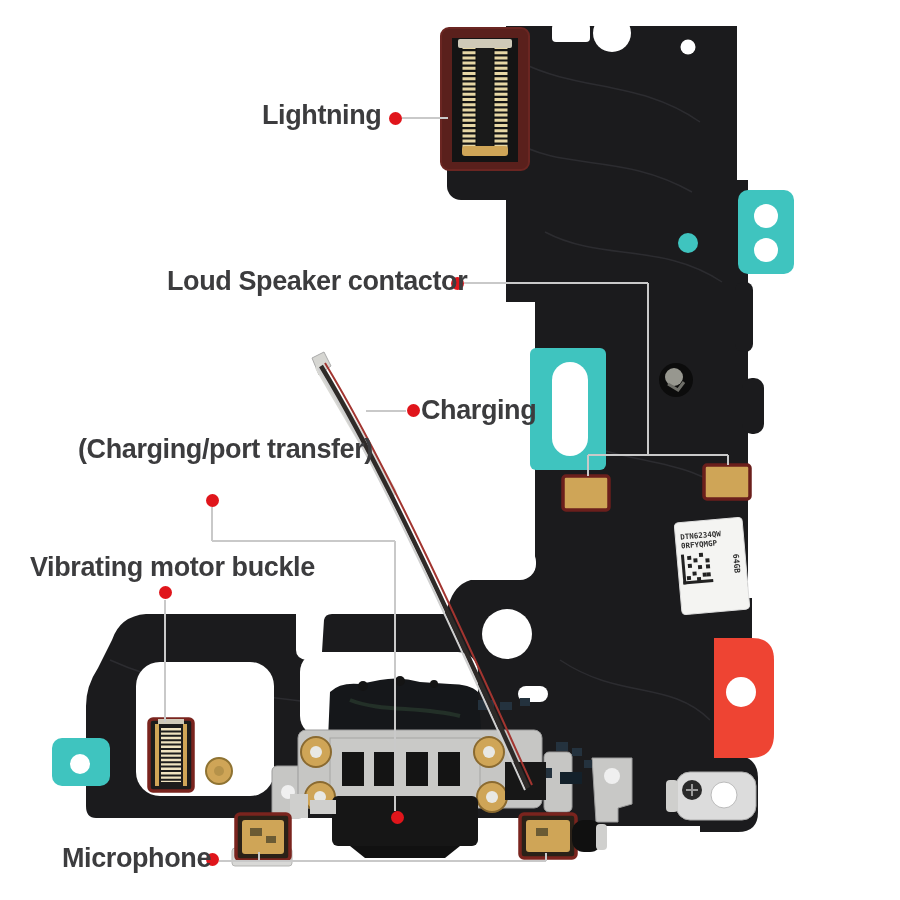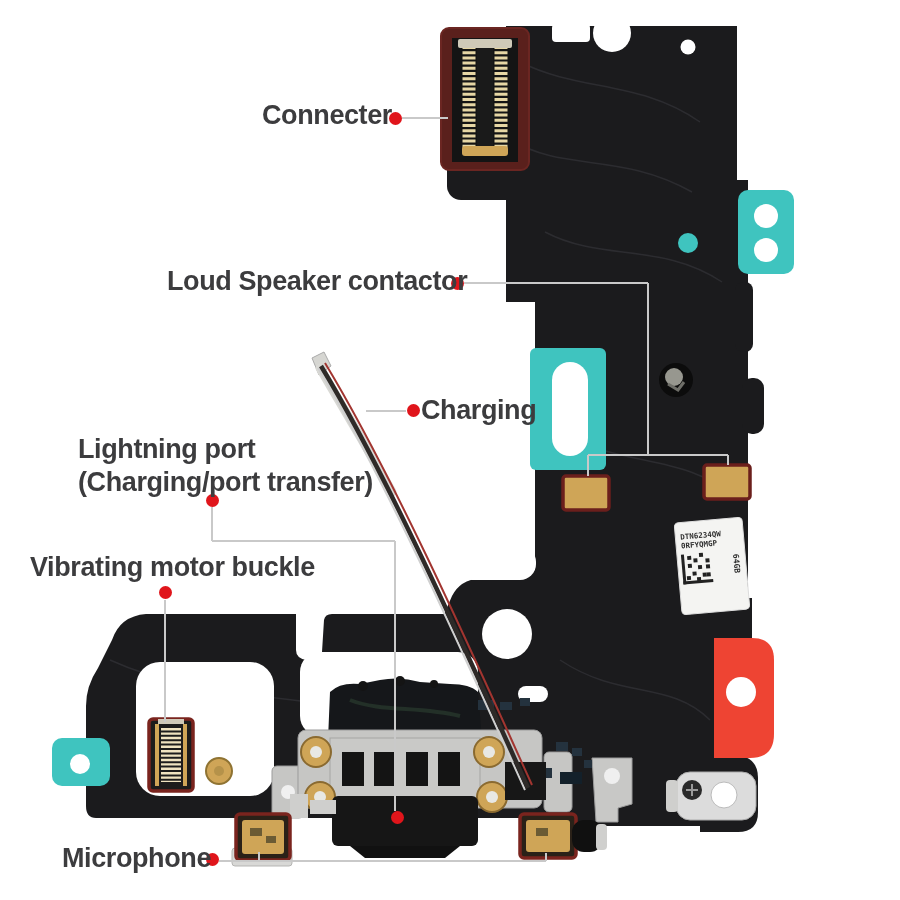--- a/index.html
+++ b/index.html
@@ -244,23 +244,22 @@
   <div>
     <div class="dot" style="left:389px;top:112px"></div>
     <div class="dot" style="left:451px;top:277px"></div>
     <div class="dot" style="left:407px;top:404px"></div>
     <div class="dot" style="left:206px;top:494px"></div>
     <div class="dot" style="left:159px;top:586px"></div>
     <div class="dot" style="left:206px;top:853px"></div>
     <div class="dot" style="left:391px;top:811px"></div>
   </div>
 
-  <div class="lbl" style="left:262px;top:99px">Connecter</div>
+  <div class="lbl" style="left:262px;top:99px">Lightning</div>
   <div class="lbl" style="left:167px;top:265px">Loud Speaker contactor</div>
   <div class="lbl" style="left:421px;top:394px">Charging</div>
   <div class="lbl" style="left:78px;top:433px">
-    <div>Lightning port</div>
     <div>(Charging/port transfer)</div>
   </div>
   <div class="lbl" style="left:30px;top:551px">Vibrating motor buckle</div>
   <div class="lbl" style="left:62px;top:842px">Microphone</div>
 
 </div>
 
 </body></html>

